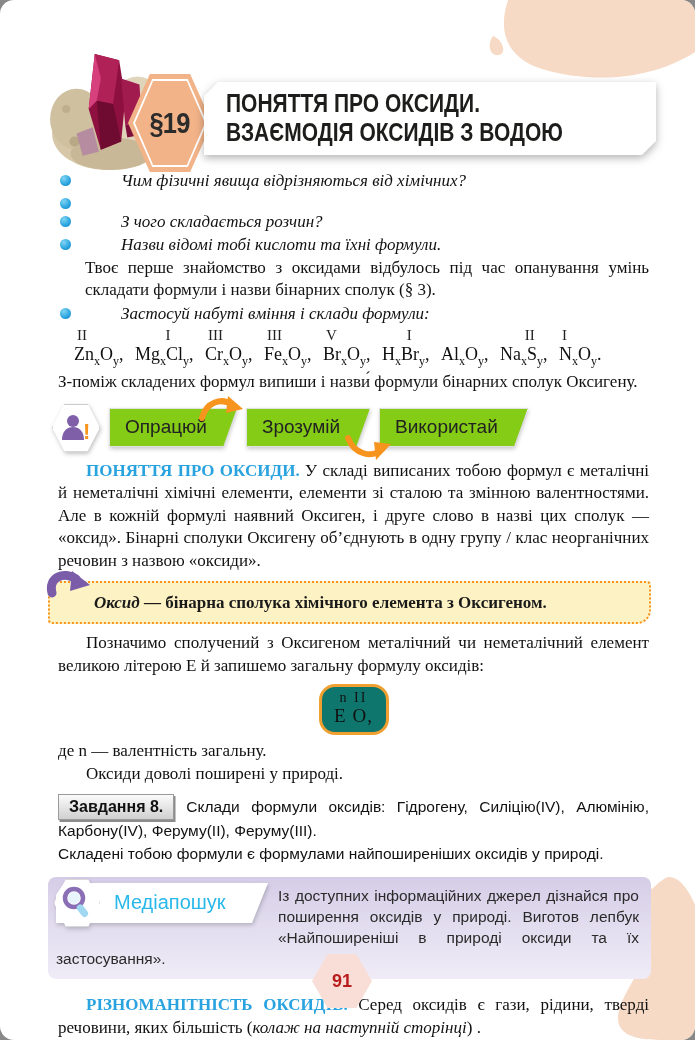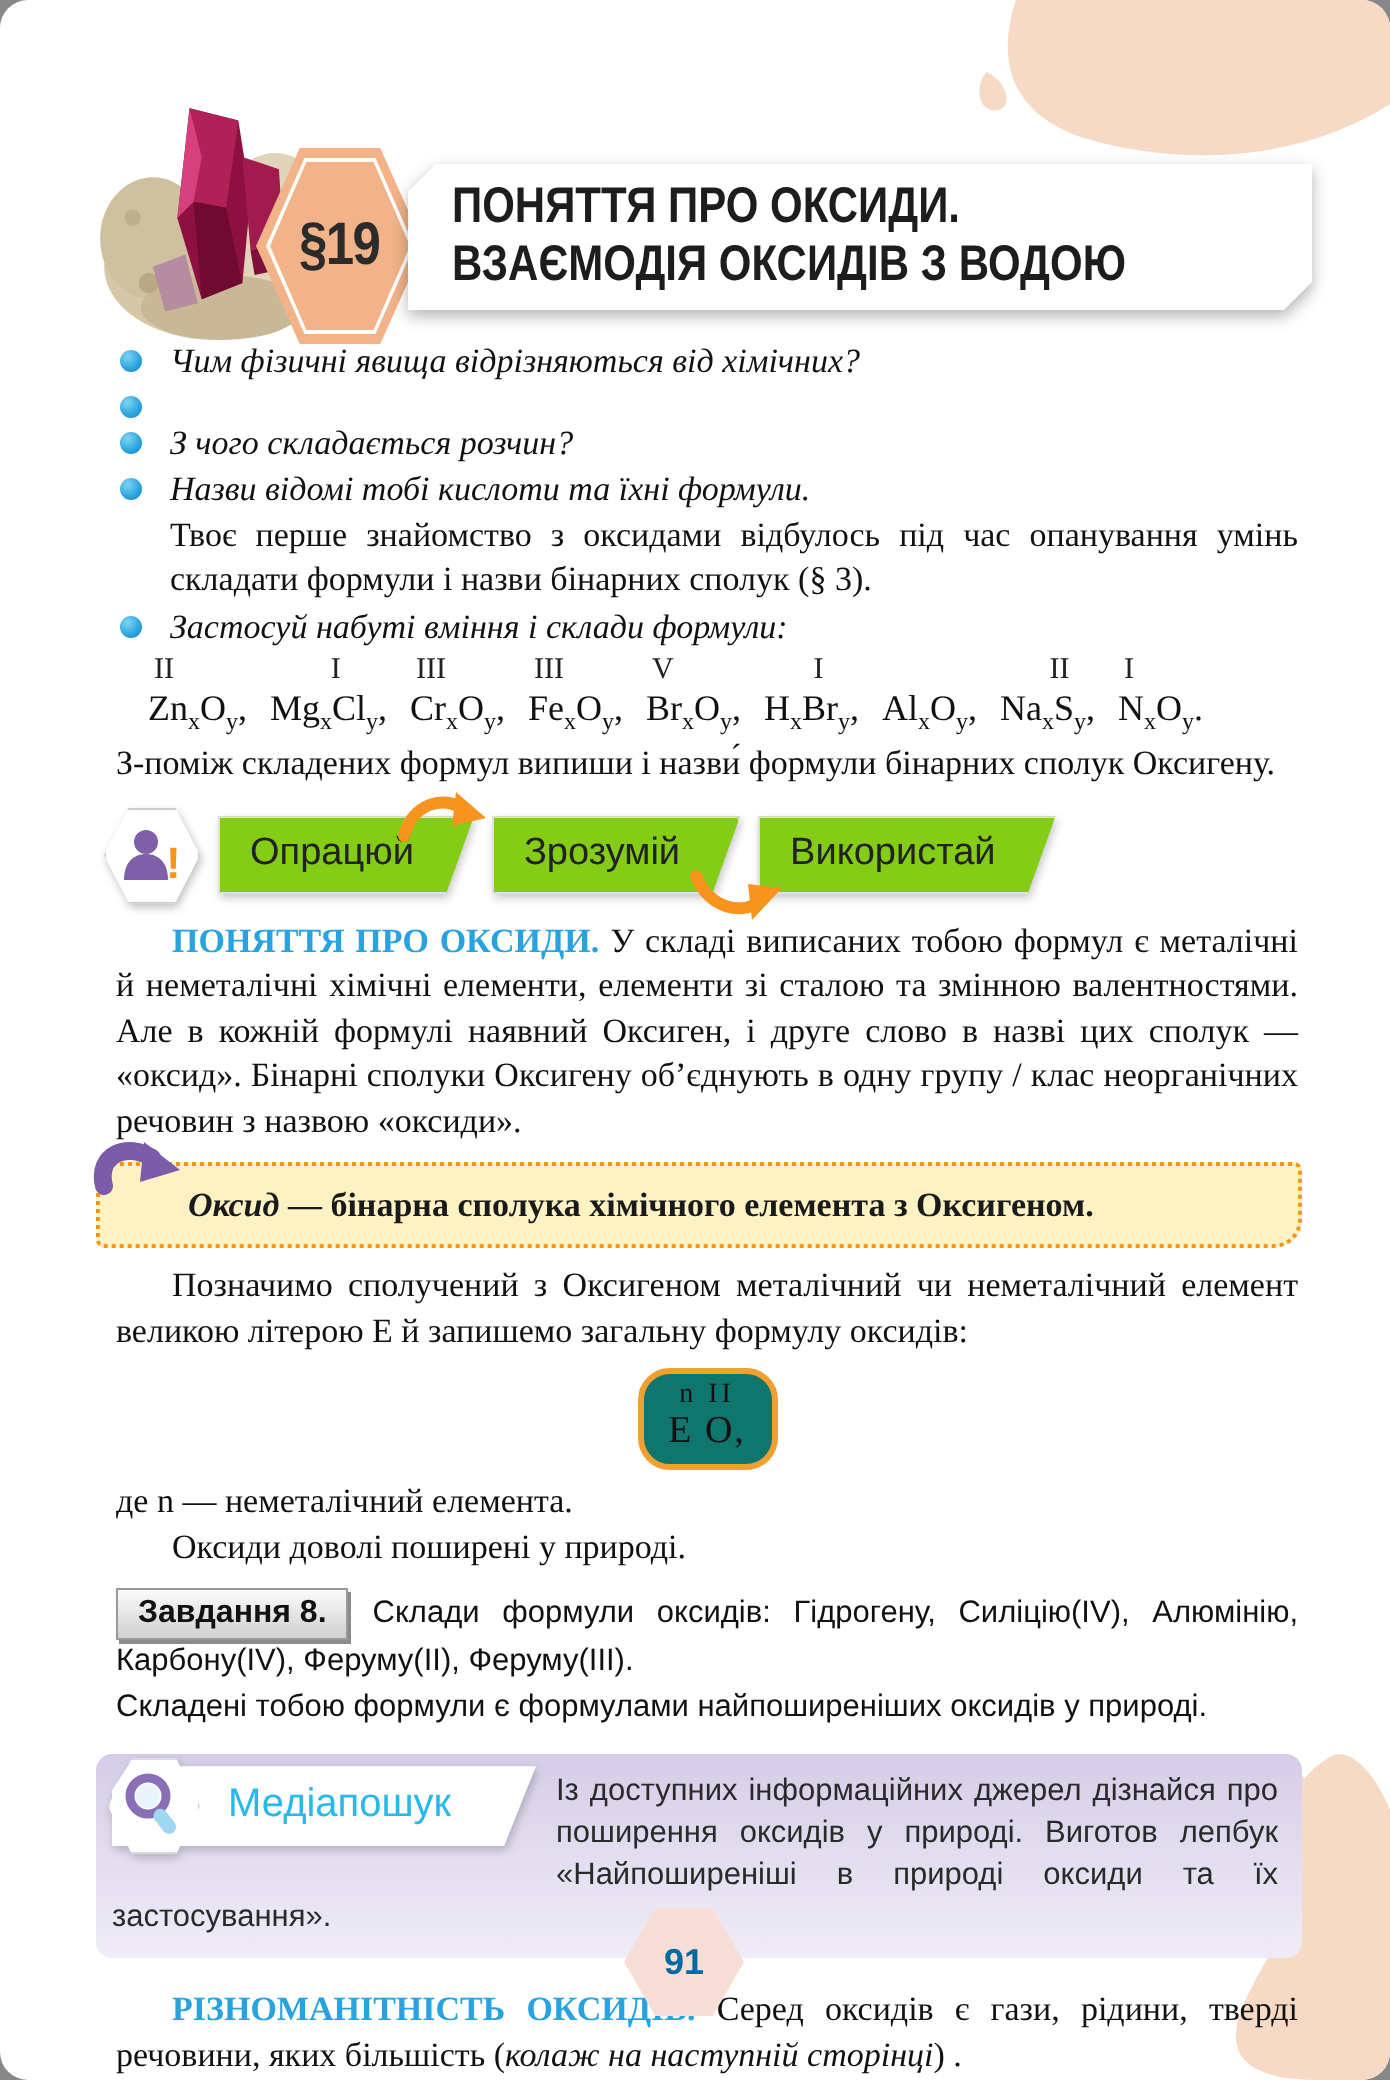--- a/index.html
+++ b/index.html
@@ -29,21 +29,21 @@
   .titlebar { background:#fff; padding:7px 12px 8px 22px;
     clip-path:polygon(14px 0,100% 0,100% calc(100% - 14px),calc(100% - 14px) 100%,0 100%,0 14px); }
   .title { font-family:"Liberation Sans", sans-serif; font-weight:bold; font-size:25px;
     line-height:1.16; color:#1d1d1b; transform:scaleX(.84); transform-origin:left center;
     white-space:nowrap; }
 
   
   .content { position:relative; z-index:2; padding:2px 46px 0 58px; }
 
   ul.questions { list-style:none; }
-  ul.questions li, .task-li { display:flex; align-items:flex-start; margin-bottom:2px; }
+  ul.questions li, .task-li { display:flex; align-items:flex-start; margin-bottom:2px;gap:36px; }
   .dot { flex:0 0 11px; width:11px; height:11px; border-radius:50%; margin:5px 14px 0 2px;
     background:radial-gradient(circle at 35% 30%, #7fd4f2, #29a3df 60%, #1180b8); }
   .q-text { font-style:italic; font-size:17px; line-height:21px; }
   .note-p { font-size:17px; line-height:22px; text-align:justify; margin:1px 0 2px 27px; }
 
   .formula-row { margin:4px 0 2px 16px; font-size:18px; line-height:1; }
   .fitem { display:inline-block; position:relative; padding-top:17px; margin-right:7px;
     vertical-align:bottom; }
   .fval { position:absolute; top:0; left:3px; font-size:15px; color:#222; }
   .va-b .fval { left:52%; }
@@ -110,21 +110,21 @@
   .media-label { position:relative; display:block; margin-left:58px; line-height:38px;
     color:#29b8ea; font-size:20px; }
   .media-text { font-size:15.5px; line-height:21px; color:#2a2a2a; text-align:justify; }
 
   .s2 { margin-top:15px; }
 
   
   .page-hex { position:absolute; left:312px; top:954px; width:60px; height:54px; z-index:2;
     background:#f8ded6; clip-path:polygon(26% 0,74% 0,100% 50%,74% 100%,26% 100%,0 50%);
     display:flex; align-items:center; justify-content:center;
-    font-family:"Liberation Sans", sans-serif; font-weight:bold; font-size:18px; color:#0369a1; }
+    font-family:"Liberation Sans", sans-serif; font-weight:bold; font-size:18px; color:#b91c1c; }
 </style>
 </head>
 <body>
 
 <div class="page">
 
   <svg class="decor decor-tr" width="215" height="95" viewBox="0 0 215 95">
     <path d="M28,0 C18,30 25,57 62,69 C112,84 172,80 215,52 L215,0 Z" fill="#f7dac5"></path>
     <path d="M13,36 c-7,10 -2,21 6,19 c8,-2 4,-15 -6,-19 z" fill="#f7dac5"></path>
   </svg>
@@ -237,21 +237,21 @@
         <polygon points="26,2 44,16 24,22" fill="#7b5ca8"></polygon>
       </svg>
       <div class="def-text"><span class="def-term">Оксид</span><span> — бінарна сполука хімічного елемента з Оксигеном.</span></div>
     </div>
 
     <p class="body-p indent">Позначимо сполучений з Оксигеном металічний чи неметалічний елемент великою літерою Е й запишемо загальну формулу оксидів:</p>
     <div class="gf-card">
       <div class="gf-top"><span>n</span> <span>II</span></div>
       <div class="gf-main"><span>Е</span> <span>О,</span></div>
     </div>
-    <p class="body-p">де n — неметалічний елемента.</p>
+    <p class="body-p">де n — валентність загальну.</p>
     <p class="body-p indent">Оксиди доволі поширені у природі.</p>
 
     <div class="taskblock">
       <p class="task-line"><span class="task-label">Завдання 8.</span><span>Склади формули оксидів: Гідрогену, Силіцію(IV), Алюмінію, Карбону(IV), Феруму(II), Феруму(III).</span></p>
       <p class="task-note">Складені тобою формули є формулами найпоширеніших оксидів у природі.</p>
     </div>
 
     <div class="mediabox">
       <div class="media-banner">
         <div class="banner-bg"></div>

